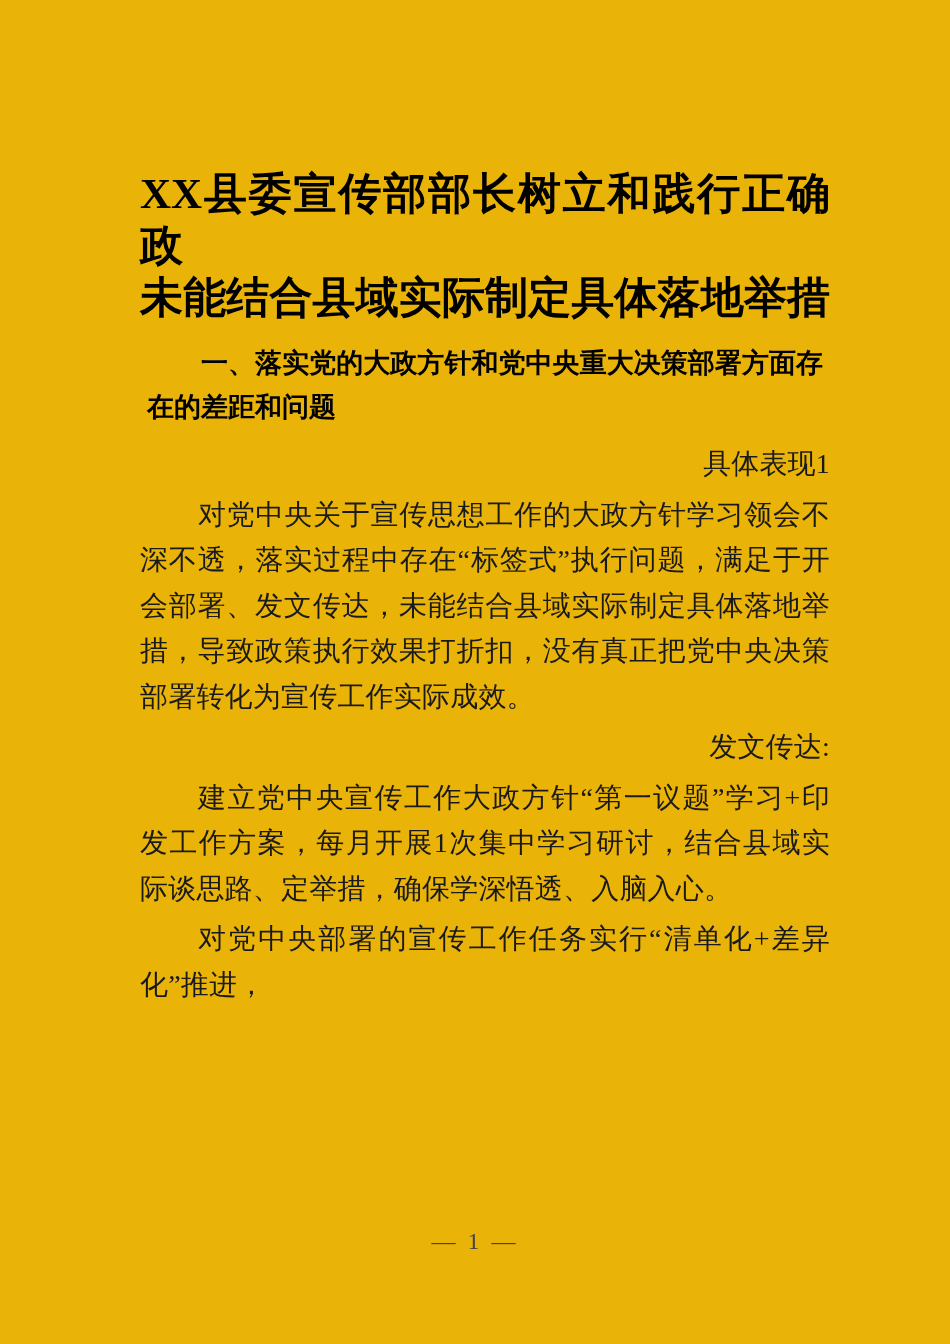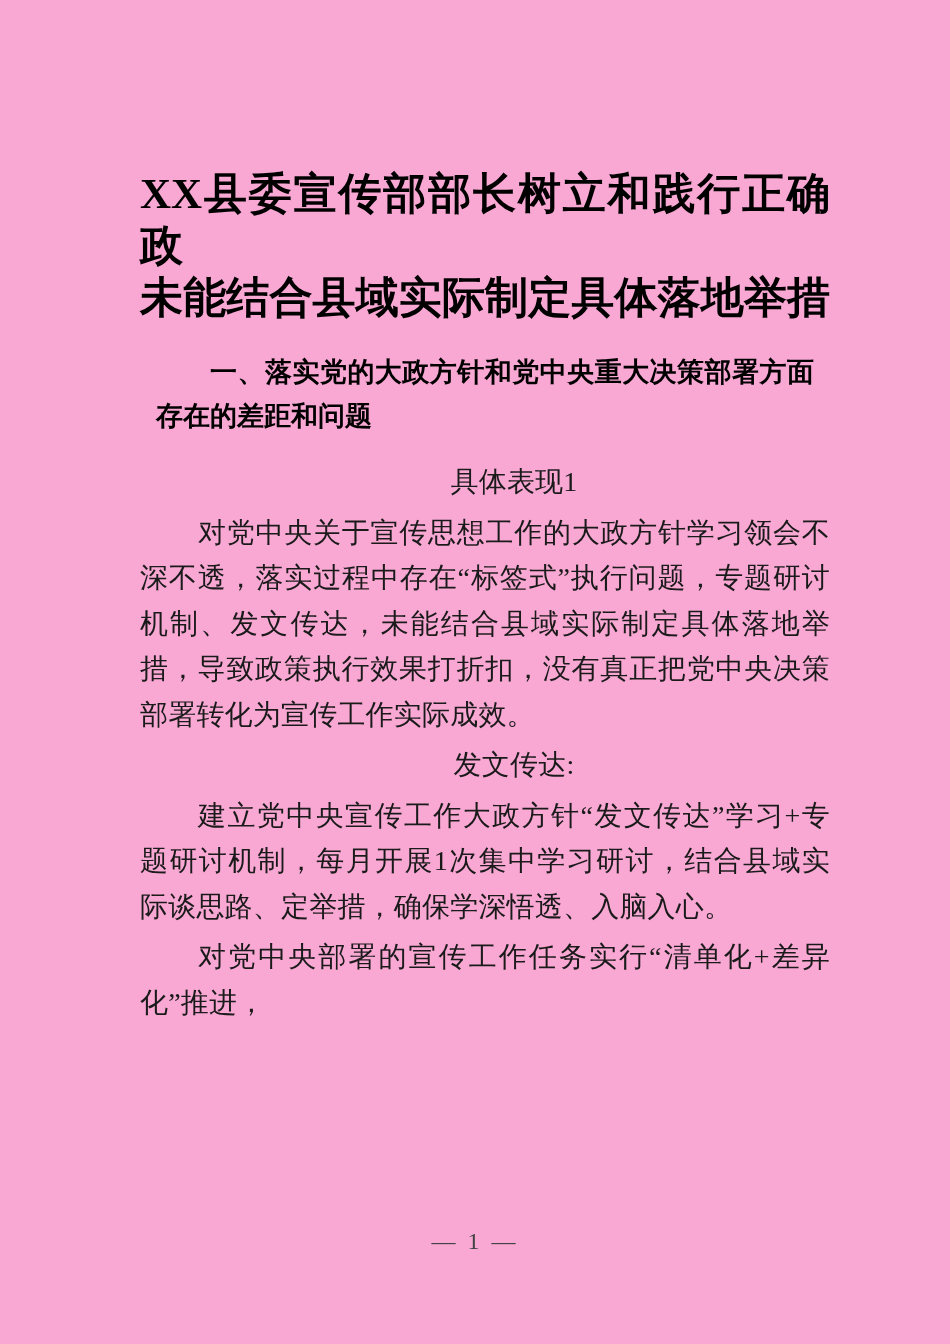--- a/index.html
+++ b/index.html
@@ -4,21 +4,21 @@
 <style>
   html, body {
     margin: 0;
     padding: 0;
     background: #ffffff;
   }
   .page {
     position: relative;
     width: 950px;
     height: 1344px;
-    background: #f9a8d4;
+    background: #eab308;
     overflow: hidden;
     box-sizing: border-box;
   }
   .content {
     position: absolute;
     left: 140px;
     top: 0;
     width: 690px;
   }
   
@@ -36,40 +36,40 @@
     word-break: break-all;
   }
   
   .section-heading {
     font-family: "Liberation Sans", "DejaVu Sans", sans-serif;
     font-weight: bold;
     font-size: 27px;
     line-height: 44px;
     color: #000000;
     text-align: justify;
-    margin: 16px;
+    margin: 7px;
     padding-top: 10px;
     text-indent: 54px;
     word-break: break-all;
   }
   
   .body-para {
     font-family: "Liberation Serif", "DejaVu Serif", serif;
     font-size: 28px;
     line-height: 45.5px;
     color: #1a1a1a;
     text-align: justify;
     text-indent: 58px;
     margin: 0;
     padding-top: 5px;
     word-break: break-all;
     letter-spacing: 0.2px;
   }
   .body-para.short {
-    text-align: center;
+    text-align: right;
   }
   
   .page-footer {
     position: absolute;
     left: 0;
     right: 0;
     top: 1228px;
     text-align: center;
     font-family: "Liberation Serif", "DejaVu Serif", serif;
     font-size: 24px;
@@ -86,26 +86,26 @@
 
     <div class="doc-title">
       <div>XX县委宣传部部长树立和践行正确政</div>
       <div>未能结合县域实际制定具体落地举措</div>
     </div>
 
     <p class="section-heading">一、落实党的大政方针和党中央重大决策部署方面存在的差距和问题</p>
 
     <p class="body-para short">具体表现1</p>
 
-    <p class="body-para">对党中央关于宣传思想工作的大政方针学习领会不深不透，落实过程中存在“标签式”执行问题，专题研讨机制、发文传达，未能结合县域实际制定具体落地举措，导致政策执行效果打折扣，没有真正把党中央决策部署转化为宣传工作实际成效。</p>
+    <p class="body-para">对党中央关于宣传思想工作的大政方针学习领会不深不透，落实过程中存在“标签式”执行问题，满足于开会部署、发文传达，未能结合县域实际制定具体落地举措，导致政策执行效果打折扣，没有真正把党中央决策部署转化为宣传工作实际成效。</p>
 
 
     <p class="body-para short">发文传达:</p>
 
-    <p class="body-para">建立党中央宣传工作大政方针“发文传达”学习+专题研讨机制，每月开展1次集中学习研讨，结合县域实际谈思路、定举措，确保学深悟透、入脑入心。</p>
+    <p class="body-para">建立党中央宣传工作大政方针“第一议题”学习+印发工作方案，每月开展1次集中学习研讨，结合县域实际谈思路、定举措，确保学深悟透、入脑入心。</p>
 
     <p class="body-para">对党中央部署的宣传工作任务实行“清单化+差异化”推进，</p>
 
   </div>
 
   <div class="page-footer">— 1 —</div>
 
 </div>
 
 </body></html>

